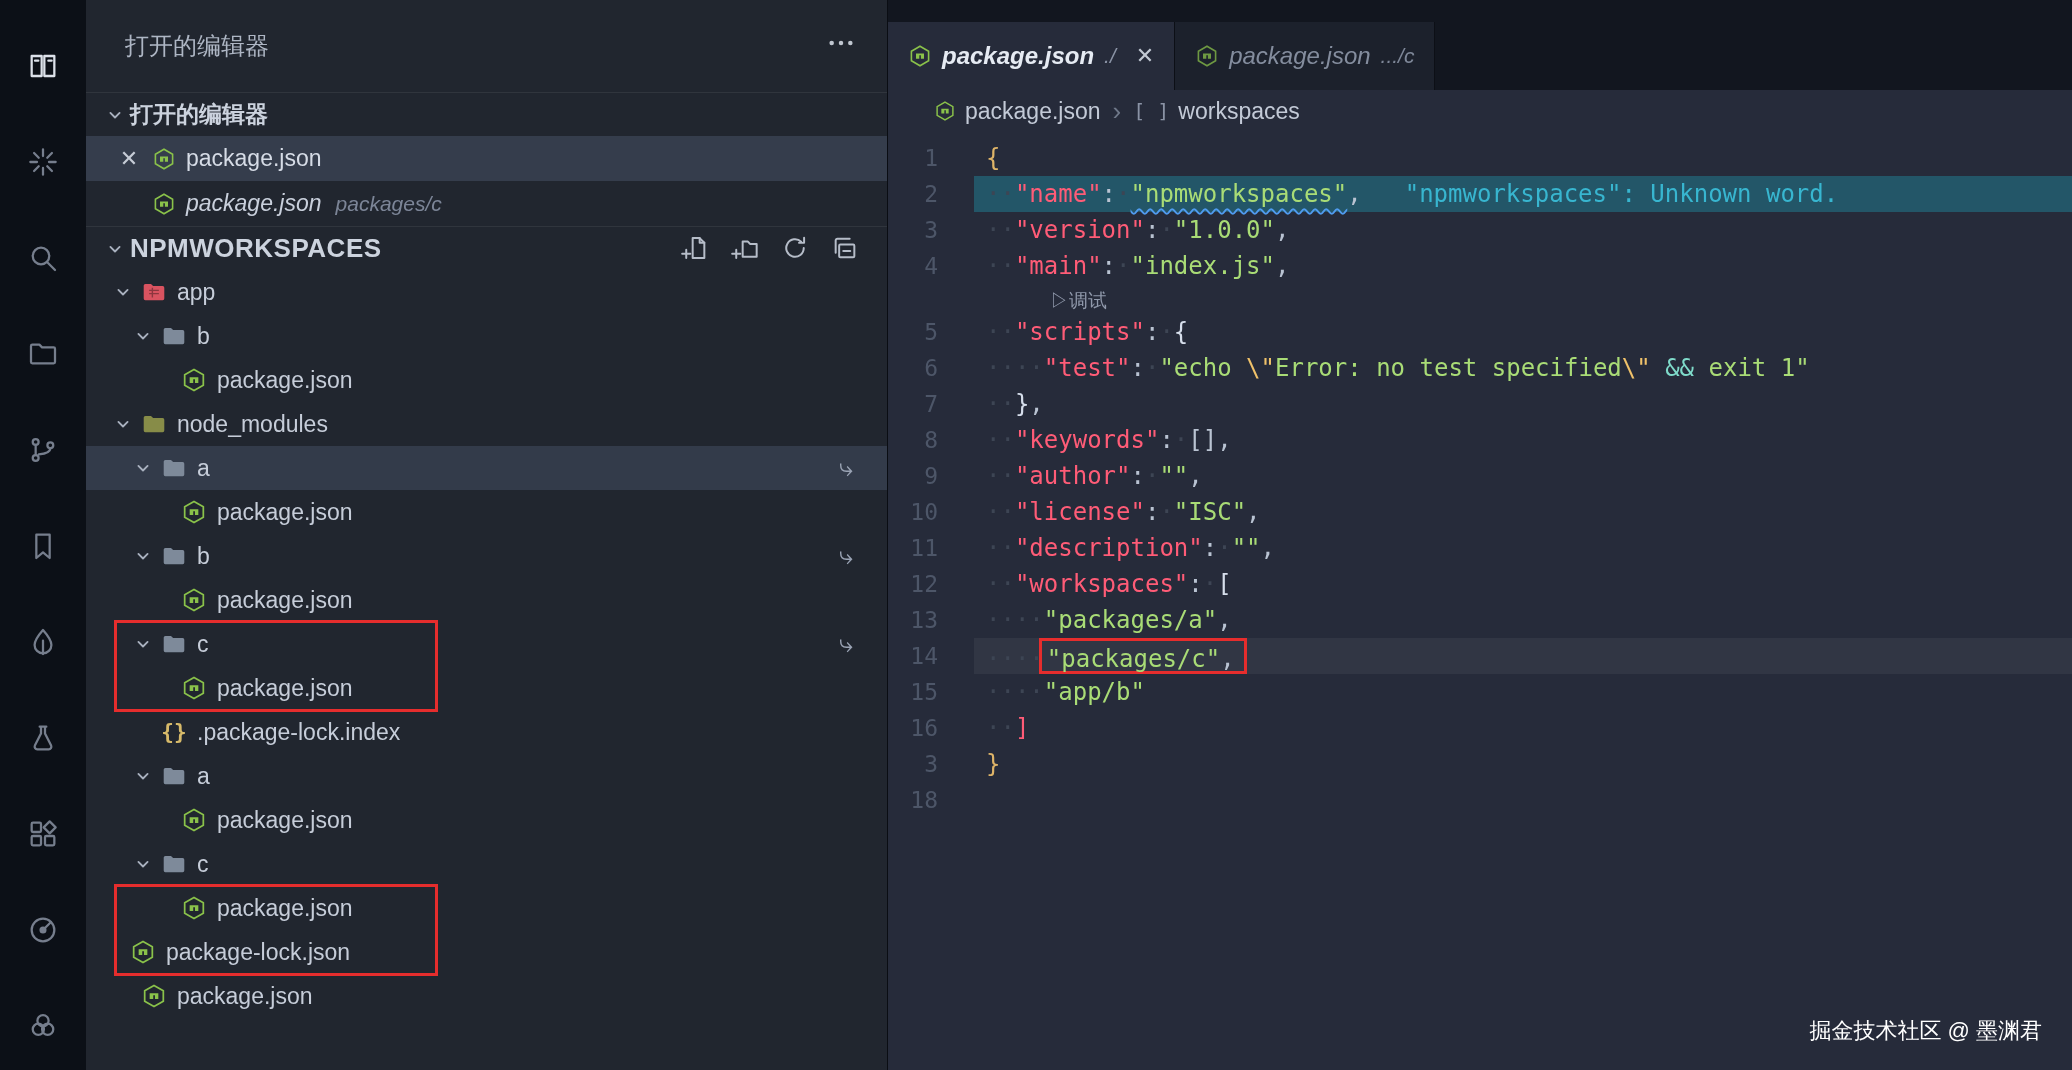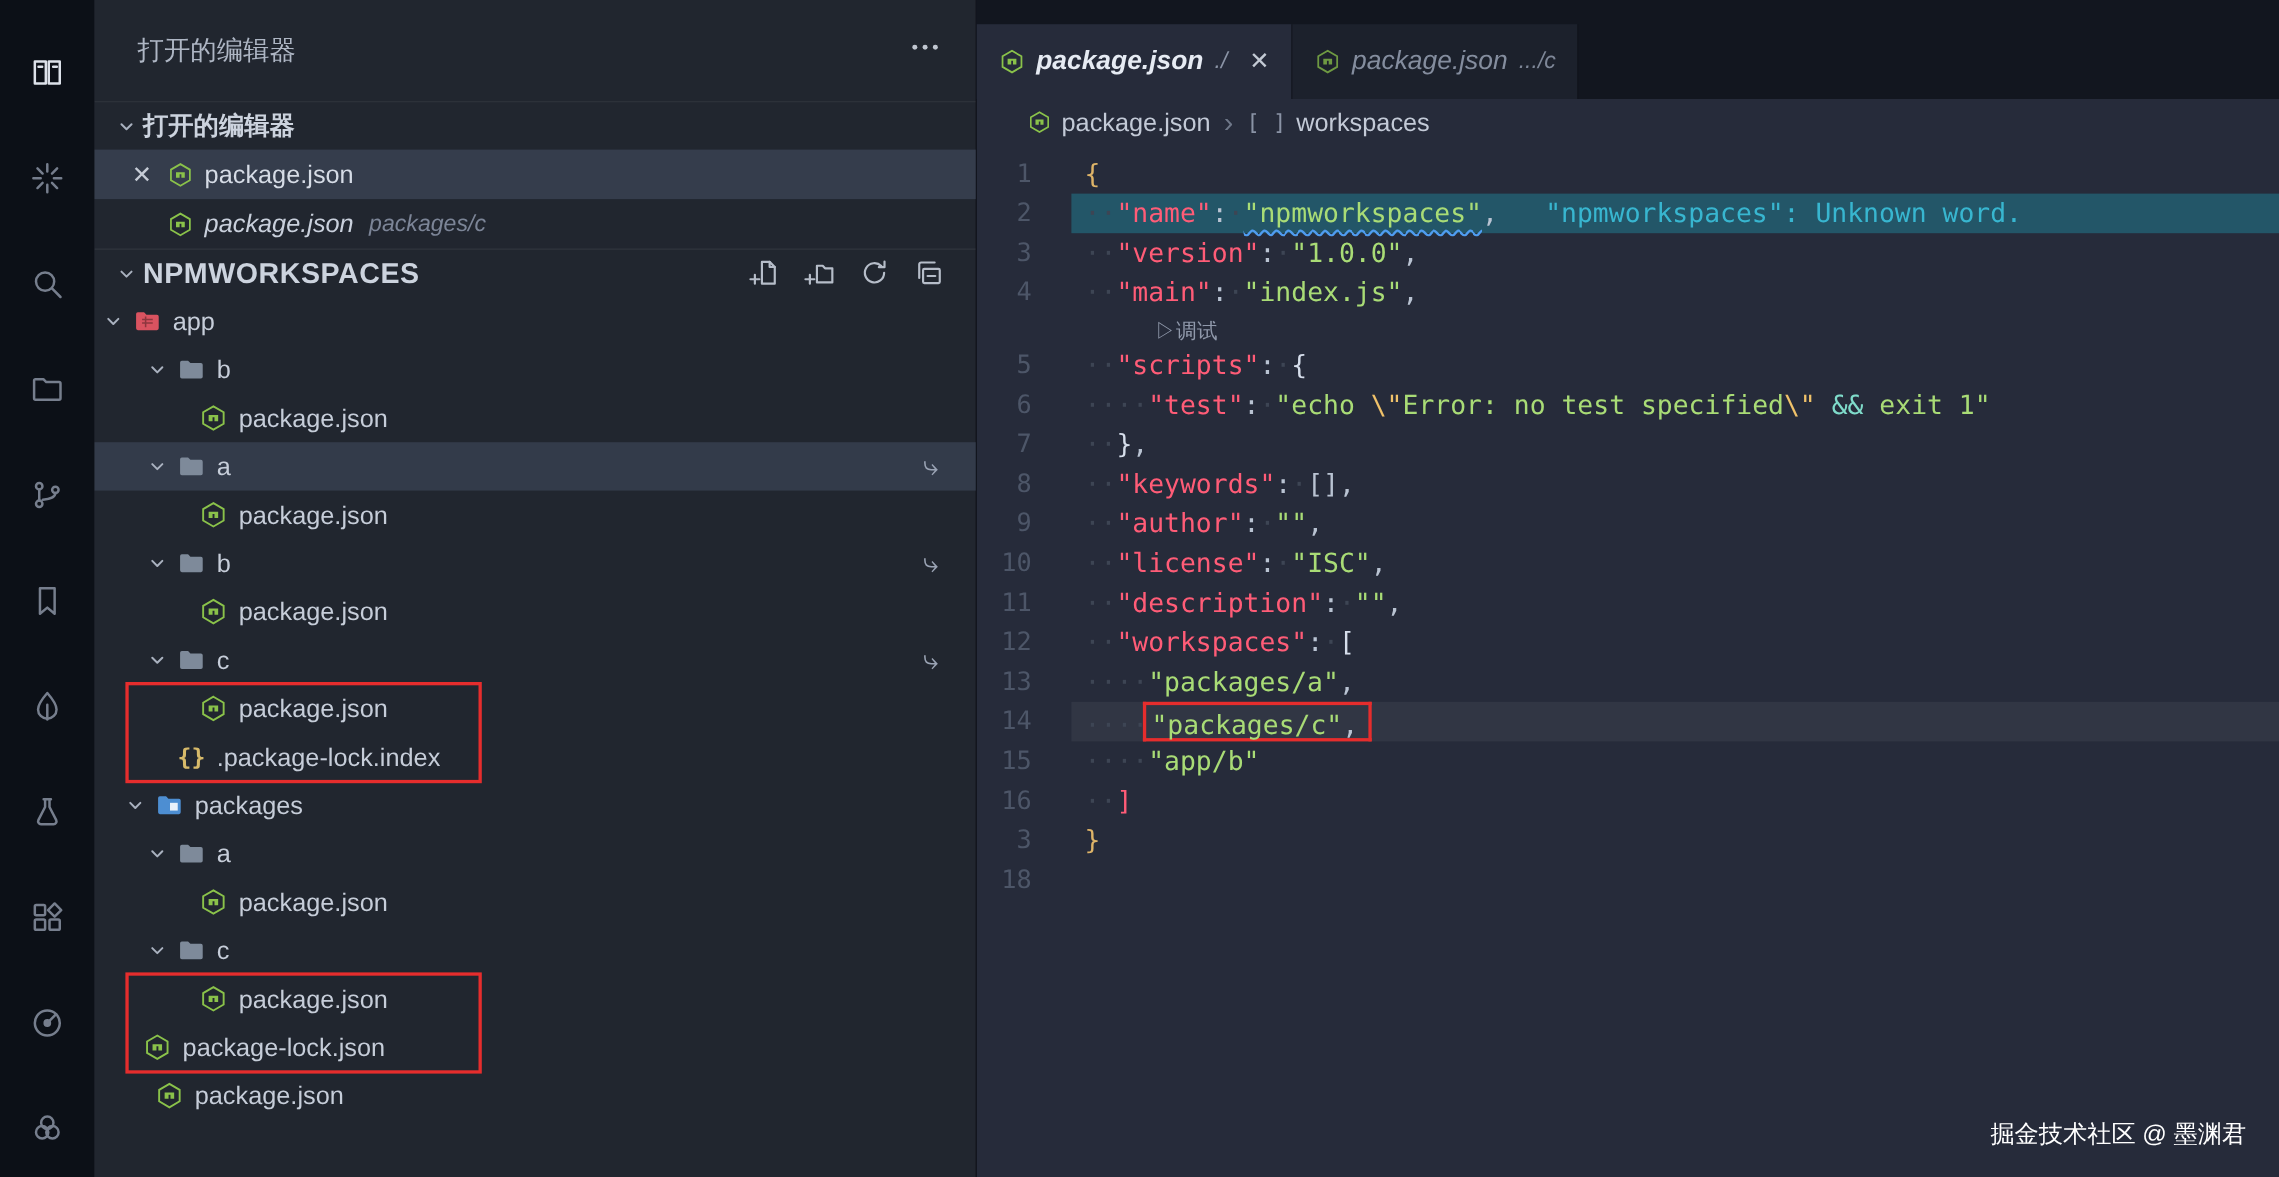--- a/index.html
+++ b/index.html
@@ -228,21 +228,21 @@
             </svg></span>
           <span class="ws-action"><svg viewBox="0 0 24 24" fill="none" stroke="currentColor" stroke-width="1.7" stroke-linecap="round" stroke-linejoin="round">
               <rect x="7" y="9" width="13" height="11" rx="1"></rect>
               <path d="M10.5 14.5h6"></path>
               <path d="M4 16V5.5A1.5 1.5 0 0 1 5.5 4H16"></path>
             </svg></span>
         </span>
     </div>
 
     <div class="tree">
-        <div class="trow" style="">
+        <div class="trow" style="padding-left: 20px;">
           <span class="tchev">
             <svg viewBox="0 0 24 24" fill="none" stroke="currentColor" stroke-width="2.2" stroke-linecap="round" stroke-linejoin="round">
               <path d="M6.5 9.5 12 15l5.5-5.5"></path>
             </svg>
           </span>
           <span class="ticon">
             <svg viewBox="0 0 24 24">
               <path d="M2.5 6A1.5 1.5 0 0 1 4 4.5h5.2l2 2H20A1.5 1.5 0 0 1 21.5 8v10a1.5 1.5 0 0 1-1.5 1.5H4A1.5 1.5 0 0 1 2.5 18z" fill="#d95360"></path>
               <path d="M7.5 10.5h9M7.5 13.5h9M10.5 8v9" stroke="rgba(0,0,0,.35)" stroke-width="1.3" fill="none"></path>
             </svg>
@@ -265,20 +265,33 @@
         <div class="trow" style="padding-left: 60px;">
           <span class="tchev"></span>
           <span class="ticon">
             <svg viewBox="0 0 24 24">
               <path d="M12 2.2 20.6 7.2v9.6L12 21.8 3.4 16.8V7.2z" fill="none" stroke="#8ac24a" stroke-width="1.6"></path>
               <path d="M8 9.5h8v5.2h-3.1v-3.4h-1.6v3.4H8z" fill="#8ac24a"></path>
             </svg>
           </span>
           <span class="tlabel">package.json</span>
         </div>
+        <div class="trow" style="padding-left: 20px;">
+          <span class="tchev">
+            <svg viewBox="0 0 24 24" fill="none" stroke="currentColor" stroke-width="2.2" stroke-linecap="round" stroke-linejoin="round">
+              <path d="M6.5 9.5 12 15l5.5-5.5"></path>
+            </svg>
+          </span>
+          <span class="ticon">
+            <svg viewBox="0 0 24 24">
+              <path d="M2.5 6A1.5 1.5 0 0 1 4 4.5h5.2l2 2H20A1.5 1.5 0 0 1 21.5 8v10a1.5 1.5 0 0 1-1.5 1.5H4A1.5 1.5 0 0 1 2.5 18z" fill="#878c48"></path>
+            </svg>
+          </span>
+          <span class="tlabel">node_modules</span>
+        </div>
         <div class="trow selected" style="padding-left: 40px;">
           <span class="tchev">
             <svg viewBox="0 0 24 24" fill="none" stroke="currentColor" stroke-width="2.2" stroke-linecap="round" stroke-linejoin="round">
               <path d="M6.5 9.5 12 15l5.5-5.5"></path>
             </svg>
           </span>
           <span class="ticon">
             <svg viewBox="0 0 24 24">
               <path d="M2.5 6A1.5 1.5 0 0 1 4 4.5h5.2l2 2H20A1.5 1.5 0 0 1 21.5 8v10a1.5 1.5 0 0 1-1.5 1.5H4A1.5 1.5 0 0 1 2.5 18z" fill="#7e8a9a"></path>
             </svg>
@@ -341,34 +354,20 @@
               <path d="M12 2.2 20.6 7.2v9.6L12 21.8 3.4 16.8V7.2z" fill="none" stroke="#8ac24a" stroke-width="1.6"></path>
               <path d="M8 9.5h8v5.2h-3.1v-3.4h-1.6v3.4H8z" fill="#8ac24a"></path>
             </svg>
           </span>
           <span class="tlabel">package.json</span>
         </div>
         <div class="trow" style="padding-left: 40px;">
           <span class="tchev"></span>
           <span class="ticon json-glyph">{}</span>
           <span class="tlabel">.package-lock.index</span>
-        </div>
-        <div class="trow" style="padding-left: 20px;">
-          <span class="tchev">
-            <svg viewBox="0 0 24 24" fill="none" stroke="currentColor" stroke-width="2.2" stroke-linecap="round" stroke-linejoin="round">
-              <path d="M6.5 9.5 12 15l5.5-5.5"></path>
-            </svg>
-          </span>
-          <span class="ticon">
-            <svg viewBox="0 0 24 24">
-              <path d="M2.5 6A1.5 1.5 0 0 1 4 4.5h5.2l2 2H20A1.5 1.5 0 0 1 21.5 8v10a1.5 1.5 0 0 1-1.5 1.5H4A1.5 1.5 0 0 1 2.5 18z" fill="#4d8ed2"></path>
-              <rect x="12.5" y="10" width="6.5" height="6.5" fill="#eaf1fa"></rect>
-            </svg>
-          </span>
-          <span class="tlabel">packages</span>
         </div>
         <div class="trow" style="padding-left: 40px;">
           <span class="tchev">
             <svg viewBox="0 0 24 24" fill="none" stroke="currentColor" stroke-width="2.2" stroke-linecap="round" stroke-linejoin="round">
               <path d="M6.5 9.5 12 15l5.5-5.5"></path>
             </svg>
           </span>
           <span class="ticon">
             <svg viewBox="0 0 24 24">
               <path d="M2.5 6A1.5 1.5 0 0 1 4 4.5h5.2l2 2H20A1.5 1.5 0 0 1 21.5 8v10a1.5 1.5 0 0 1-1.5 1.5H4A1.5 1.5 0 0 1 2.5 18z" fill="#7e8a9a"></path>

